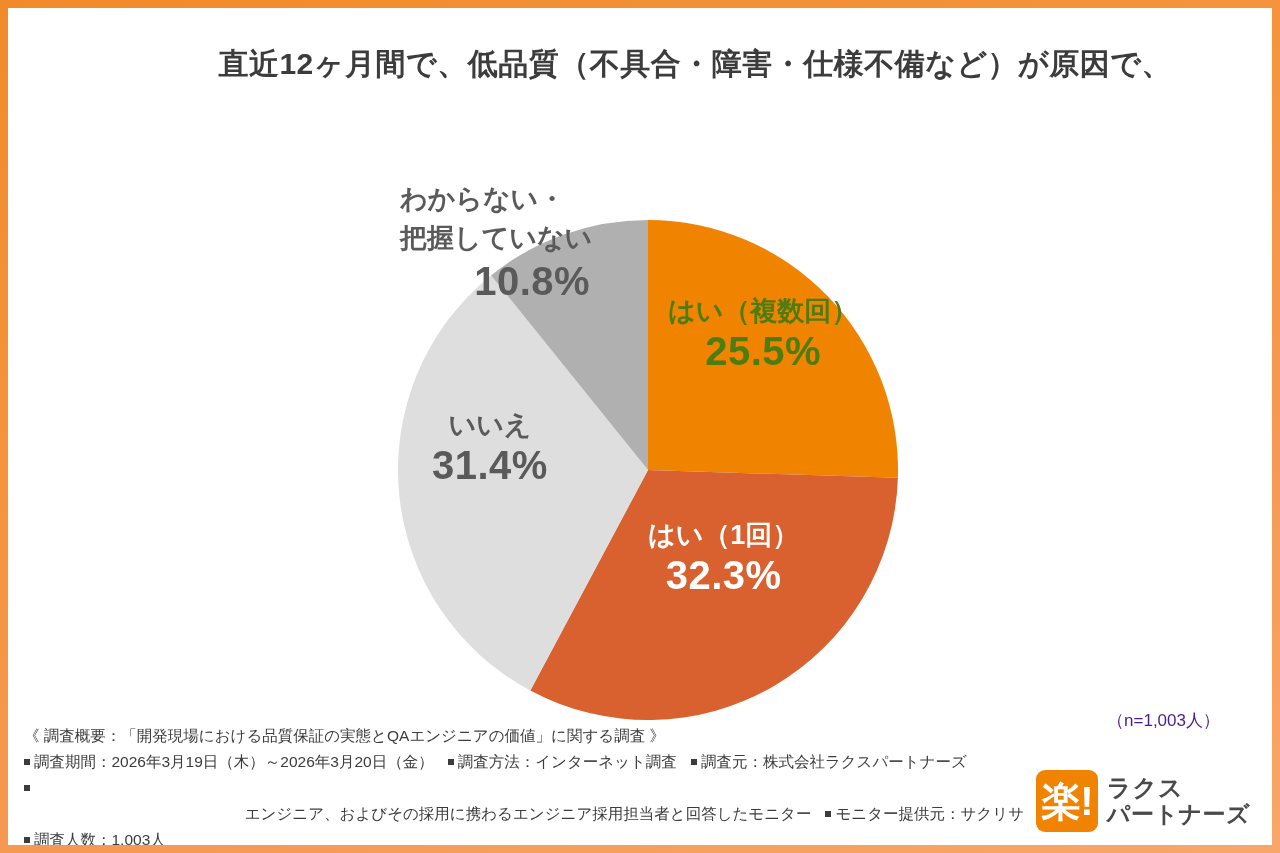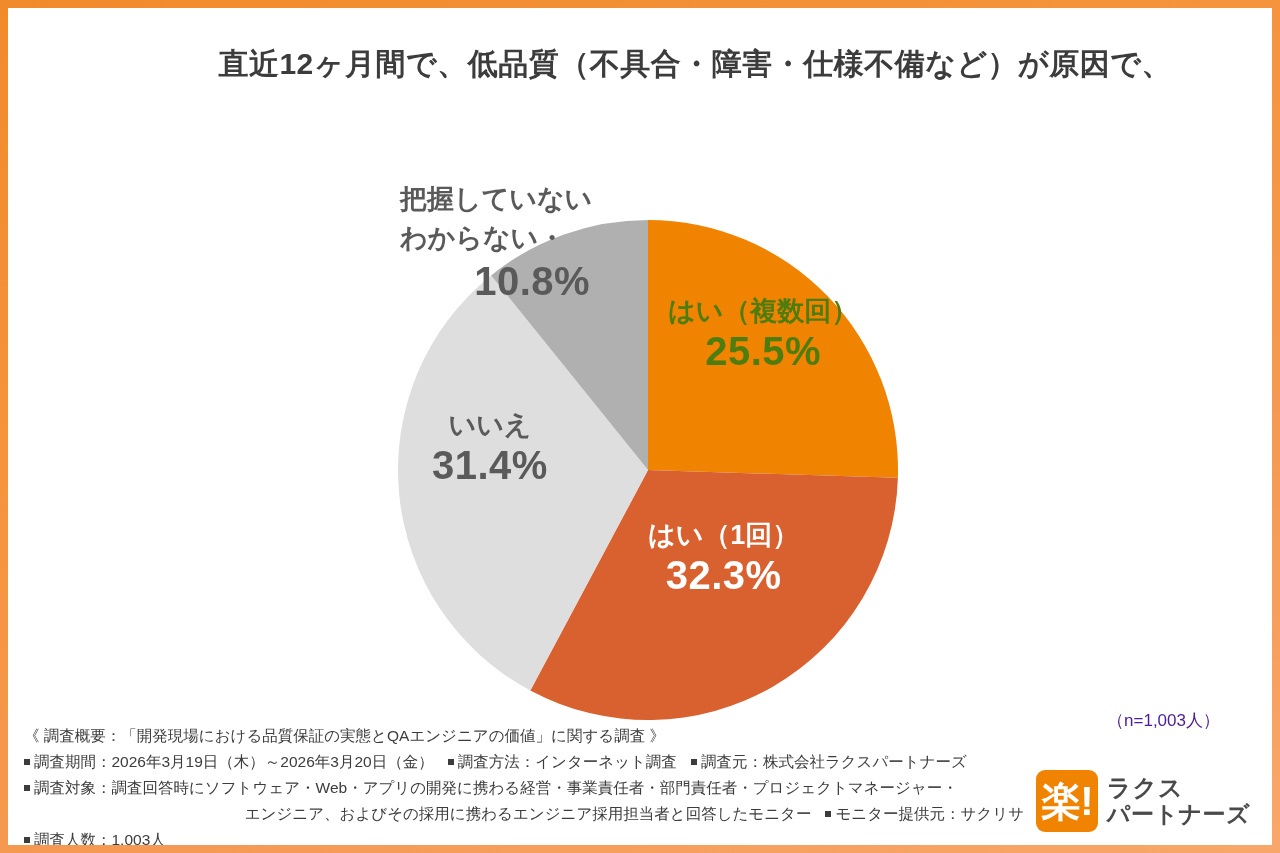--- a/index.html
+++ b/index.html
@@ -238,38 +238,38 @@
         <span class="cat">はい（1回）</span>
         <span class="pct">32.3%</span>
       </div>
 
       <div class="slice-label" id="label-no">
         <span class="cat">いいえ</span>
         <span class="pct">31.4%</span>
       </div>
 
       <div class="slice-label" id="label-unknown">
+        <span class="cat">わからない・</span>
         <span class="cat">把握していない</span>
-        <span class="cat">わからない・</span>
         <span class="pct">10.8%</span>
       </div>
 
       <div id="n-note">（n=1,003人）</div>
     </div>
 
     <div id="footer">
 
       <div class="foot-head">《 調査概要：「開発現場における品質保証の実態とQAエンジニアの価値」に関する調査 》</div>
 
       <div class="foot-line">
         <span class="sq"></span><span class="foot-seg">調査期間：2026年3月19日（木）～2026年3月20日（金）</span><span class="gap"></span><span class="sq"></span><span class="foot-seg">調査方法：インターネット調査</span><span class="gap"></span><span class="sq"></span><span class="foot-seg">調査元：株式会社ラクスパートナーズ</span>
       </div>
 
       <div class="foot-line">
-        <span class="sq"></span><span class="foot-seg">調査対象：調査回答時にソフトウェア・Web・アプリの開発に携わる経営・事業責任者・部門責任者・プロジェクトマネージャー・</span>
+        <span class="sq"></span>
       </div>
 
       <div class="foot-line center">
         <span class="foot-seg">エンジニア、およびその採用に携わるエンジニア採用担当者と回答したモニター</span><span class="gap"></span><span class="sq"></span><span class="foot-seg">モニター提供元：サクリサ</span>
       </div>
 
       <div class="foot-line">
         <span class="sq"></span><span class="foot-seg">調査人数：1,003人</span>
       </div>
 

